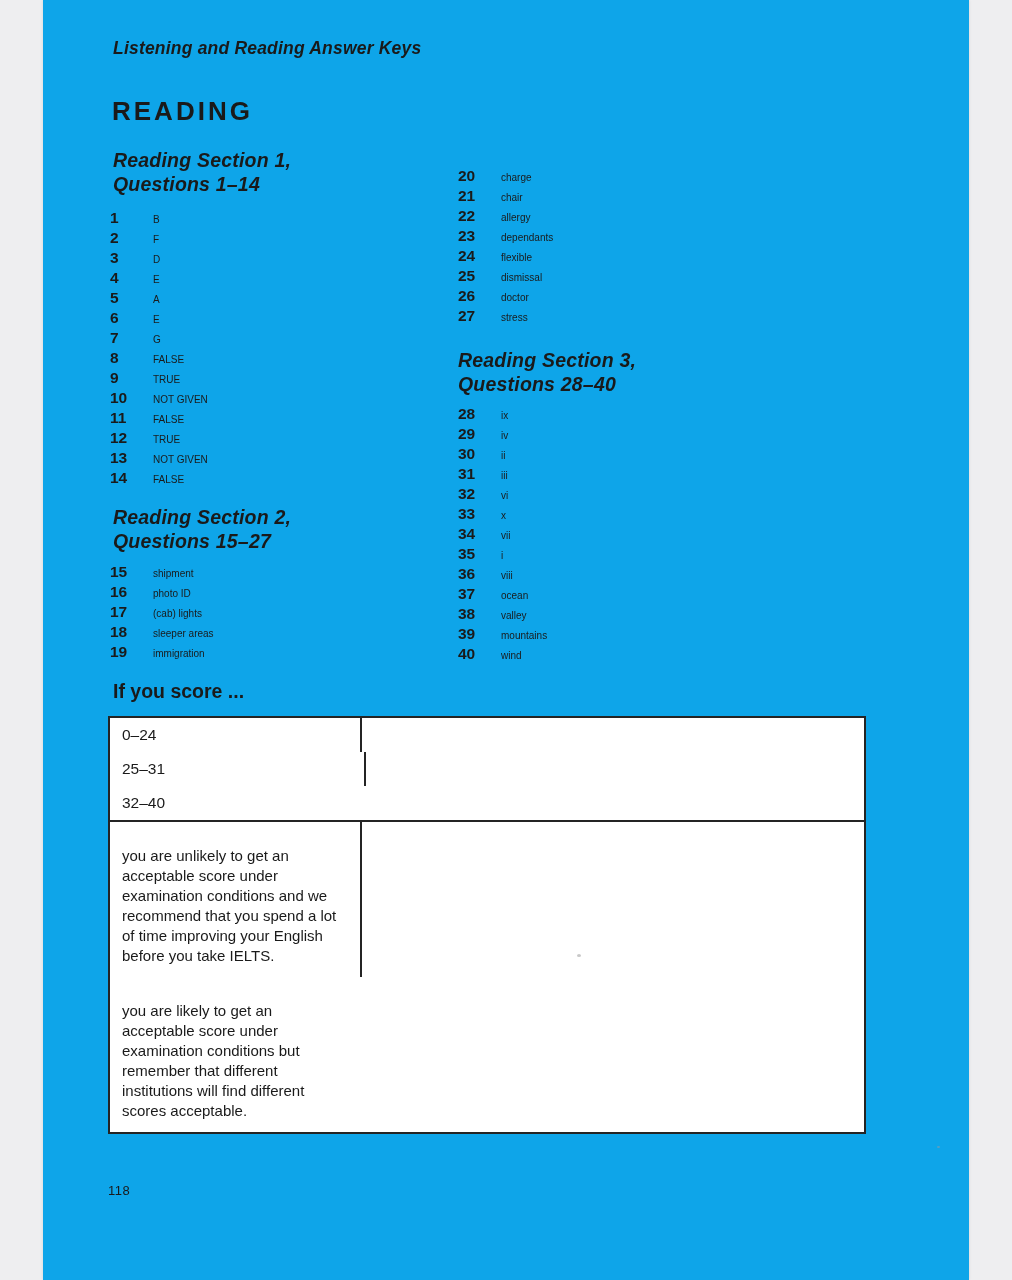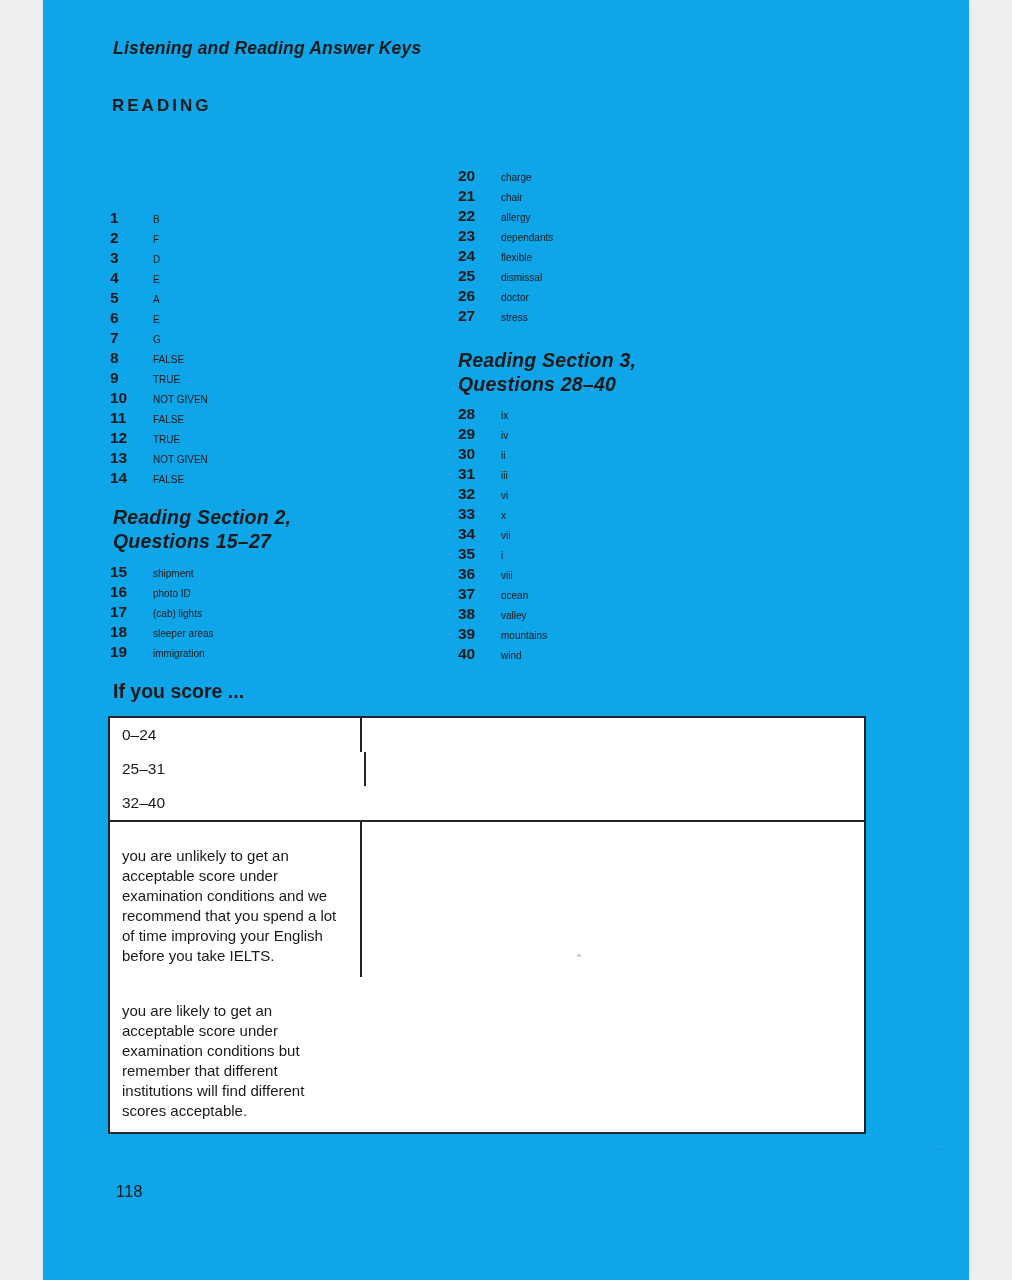--- a/index.html
+++ b/index.html
@@ -17,21 +17,21 @@
     background: #0ea5e9;
     box-shadow: 0 0 3px rgba(0,0,0,0.10);
   }
   .doc-header {
     position: absolute; left: 70px; top: 38px;
     font-style: italic; font-weight: bold;
     font-size: 17.5px; letter-spacing: 0.2px;
   }
   .reading-title {
     position: absolute; left: 69px; top: 96px;
-    font-weight: bold; font-size: 17px; letter-spacing: 3px;
+    font-weight: bold; font-size: 26px; letter-spacing: 3px;
   }
   .sec-heading {
     position: absolute;
     font-weight: bold; font-style: italic;
     font-size: 19.5px; line-height: 24px;
     letter-spacing: 0.2px;
   }
   .sec1-heading { left: 70px; top: 148px; }
   .sec2-heading { left: 70px; top: 505px; }
   .sec3-heading { left: 415px; top: 348px; }
@@ -69,39 +69,43 @@
   .st-head-cell {
     height: 34px; line-height: 34px;
     font-size: 15.5px;
   }
   .st-body-cell {
     padding-top: 24px; padding-bottom: 11px;
     font-size: 15px; line-height: 20px;
     min-height: 128px;
   }
   .page-number {
-    position: absolute; left: 73px; top: 1183px;
-    font-size: 16px; letter-spacing: 0.5px;
+    position: absolute; left: 65px; top: 1183px;
+    font-size: 13px; letter-spacing: 0.5px;
   }
   .speck {
     position: absolute; border-radius: 50%;
     background: #9a9a9a; opacity: 0.55;
   }
   .speck-1 { left: 534px; top: 954px; width: 4px; height: 3px; }
   .speck-2 { left: 894px; top: 1146px; width: 3px; height: 2px; }
 </style>
 </head>
 <body>
 
 <div class="page">
 
   <div class="doc-header">Listening and Reading Answer Keys</div>
 
   <div class="reading-title">READING</div>
 
+  <div class="sec-heading sec1-heading">
+    <div>Reading Section 1,</div>
+    <div>Questions 1–14</div>
+  </div>
 
   <div class="ans-list list-1-14">
       <div class="ans-row"><span class="ans-num">1</span><span class="ans-text">B</span></div>
       <div class="ans-row"><span class="ans-num">2</span><span class="ans-text">F</span></div>
       <div class="ans-row"><span class="ans-num">3</span><span class="ans-text">D</span></div>
       <div class="ans-row"><span class="ans-num">4</span><span class="ans-text">E</span></div>
       <div class="ans-row"><span class="ans-num">5</span><span class="ans-text">A</span></div>
       <div class="ans-row"><span class="ans-num">6</span><span class="ans-text">E</span></div>
       <div class="ans-row"><span class="ans-num">7</span><span class="ans-text">G</span></div>
       <div class="ans-row"><span class="ans-num">8</span><span class="ans-text">FALSE</span></div>

